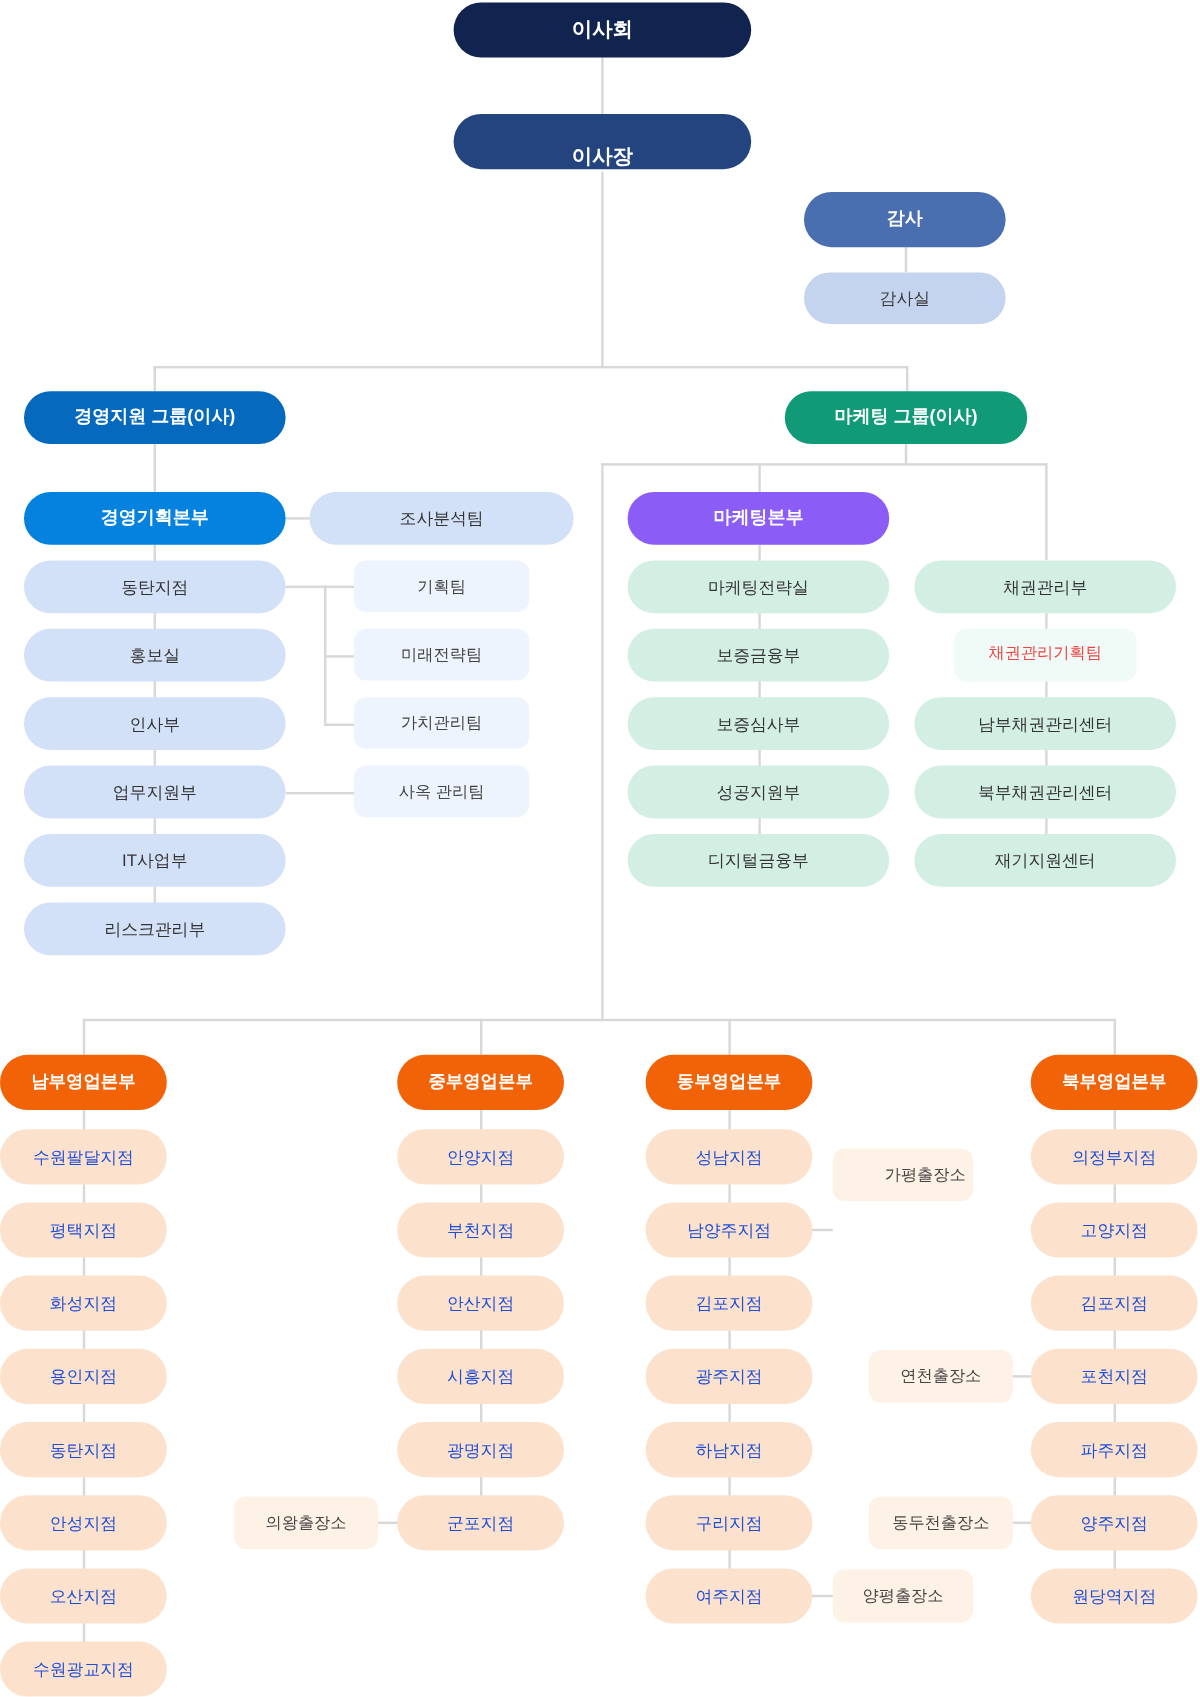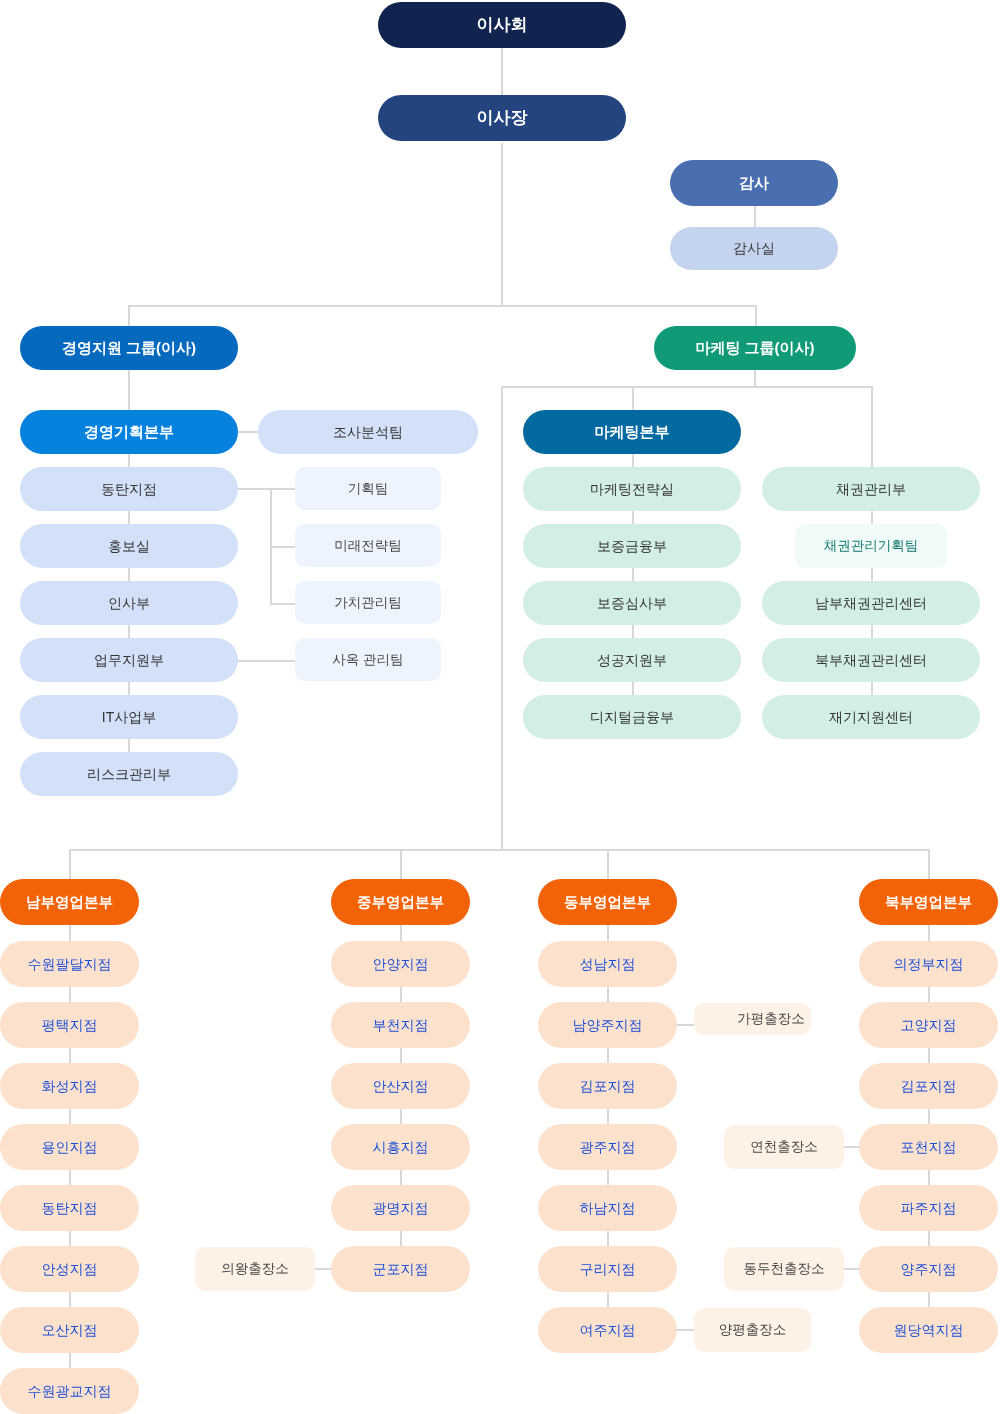--- a/index.html
+++ b/index.html
@@ -32,33 +32,33 @@
     white-space:nowrap;
     z-index:2;
   }
 
   
   .pill{border-radius:999px;}
   .rrect{border-radius:10px;}
 
   
   .lv-board   {background:#11244f;color:#ffffff;font-weight:bold;font-size:17px;}
-  .lv-chair   {background:#24447f;color:#ffffff;font-weight:bold;font-size:17px;}
+  .lv-chair   {background:#24447f;color:#ffffff;font-weight:bold;font-size:17px;align-items:flex-end;}
   .lv-audit   {background:#4a6fb1;color:#ffffff;font-weight:bold;font-size:15px;}
   .lv-auditsub{background:#c4d4ee;color:#3a3a3a;font-weight:normal;font-size:14px;}
 
   .lv-grp-blue {background:#0569bd;color:#ffffff;font-weight:bold;font-size:15px;}
   .lv-hq-blue  {background:#0582dd;color:#ffffff;font-weight:bold;font-size:15px;}
   .lv-blue     {background:#d2e1f7;color:#333333;font-weight:normal;font-size:14px;}
   .lv-blue-team{background:#eef4fd;color:#444444;font-weight:normal;font-size:13.5px;}
 
   .lv-grp-green{background:#109a78;color:#ffffff;font-weight:bold;font-size:15px;}
-  .lv-hq-green {background:#0369a1;color:#ffffff;font-weight:bold;font-size:15px;}
+  .lv-hq-green {background:#8b5cf6;color:#ffffff;font-weight:bold;font-size:15px;}
   .lv-green    {background:#d3efe4;color:#333333;font-weight:normal;font-size:14px;}
-  .lv-green-team{background:#f0faf6;color:#0f766e;font-weight:normal;font-size:13.5px;}
+  .lv-green-team{background:#f0faf6;color:#ef4444;font-weight:normal;font-size:13.5px;font-family:Liberation Mono, monospace;}
 
   .lv-hq-orange{background:#f26307;color:#ffffff;font-weight:bold;font-size:14.5px;}
   .lv-orange   {background:#fce2cd;color:#1d4ed8;font-weight:normal;font-size:14px;}
   .lv-orange-sub{background:#fef1e6;color:#444444;font-weight:normal;font-size:13.5px;}
 </style>
 </head>
 <body>
 
 <div id="chart">
 
@@ -279,21 +279,21 @@
   </div>
   <div class="node pill lv-orange" style="left:538px;top:1185px;width:139px;height:46px;">
     <span>하남지점</span>
   </div>
   <div class="node pill lv-orange" style="left:538px;top:1246px;width:139px;height:46px;">
     <span>구리지점</span>
   </div>
   <div class="node pill lv-orange" style="left:538px;top:1307px;width:139px;height:46px;">
     <span>여주지점</span>
   </div>
-  <div class="node rrect lv-orange-sub" style="left:694px;top:1003px;width:117px;height:32px;padding-left:37px;">
+  <div class="node rrect lv-orange-sub" style="left:694px;top:957px;width:117px;height:44px;padding-left:37px;">
     <span>가평출장소</span>
   </div>
   <div class="node rrect lv-orange-sub" style="left:694px;top:1308px;width:117px;height:44px;">
     <span>양평출장소</span>
   </div>
 
   <div class="node pill lv-hq-orange" style="left:859px;top:879px;width:139px;height:46px;">
     <span>북부영업본부</span>
   </div>
   <div class="node pill lv-orange" style="left:859px;top:941px;width:139px;height:46px;">

